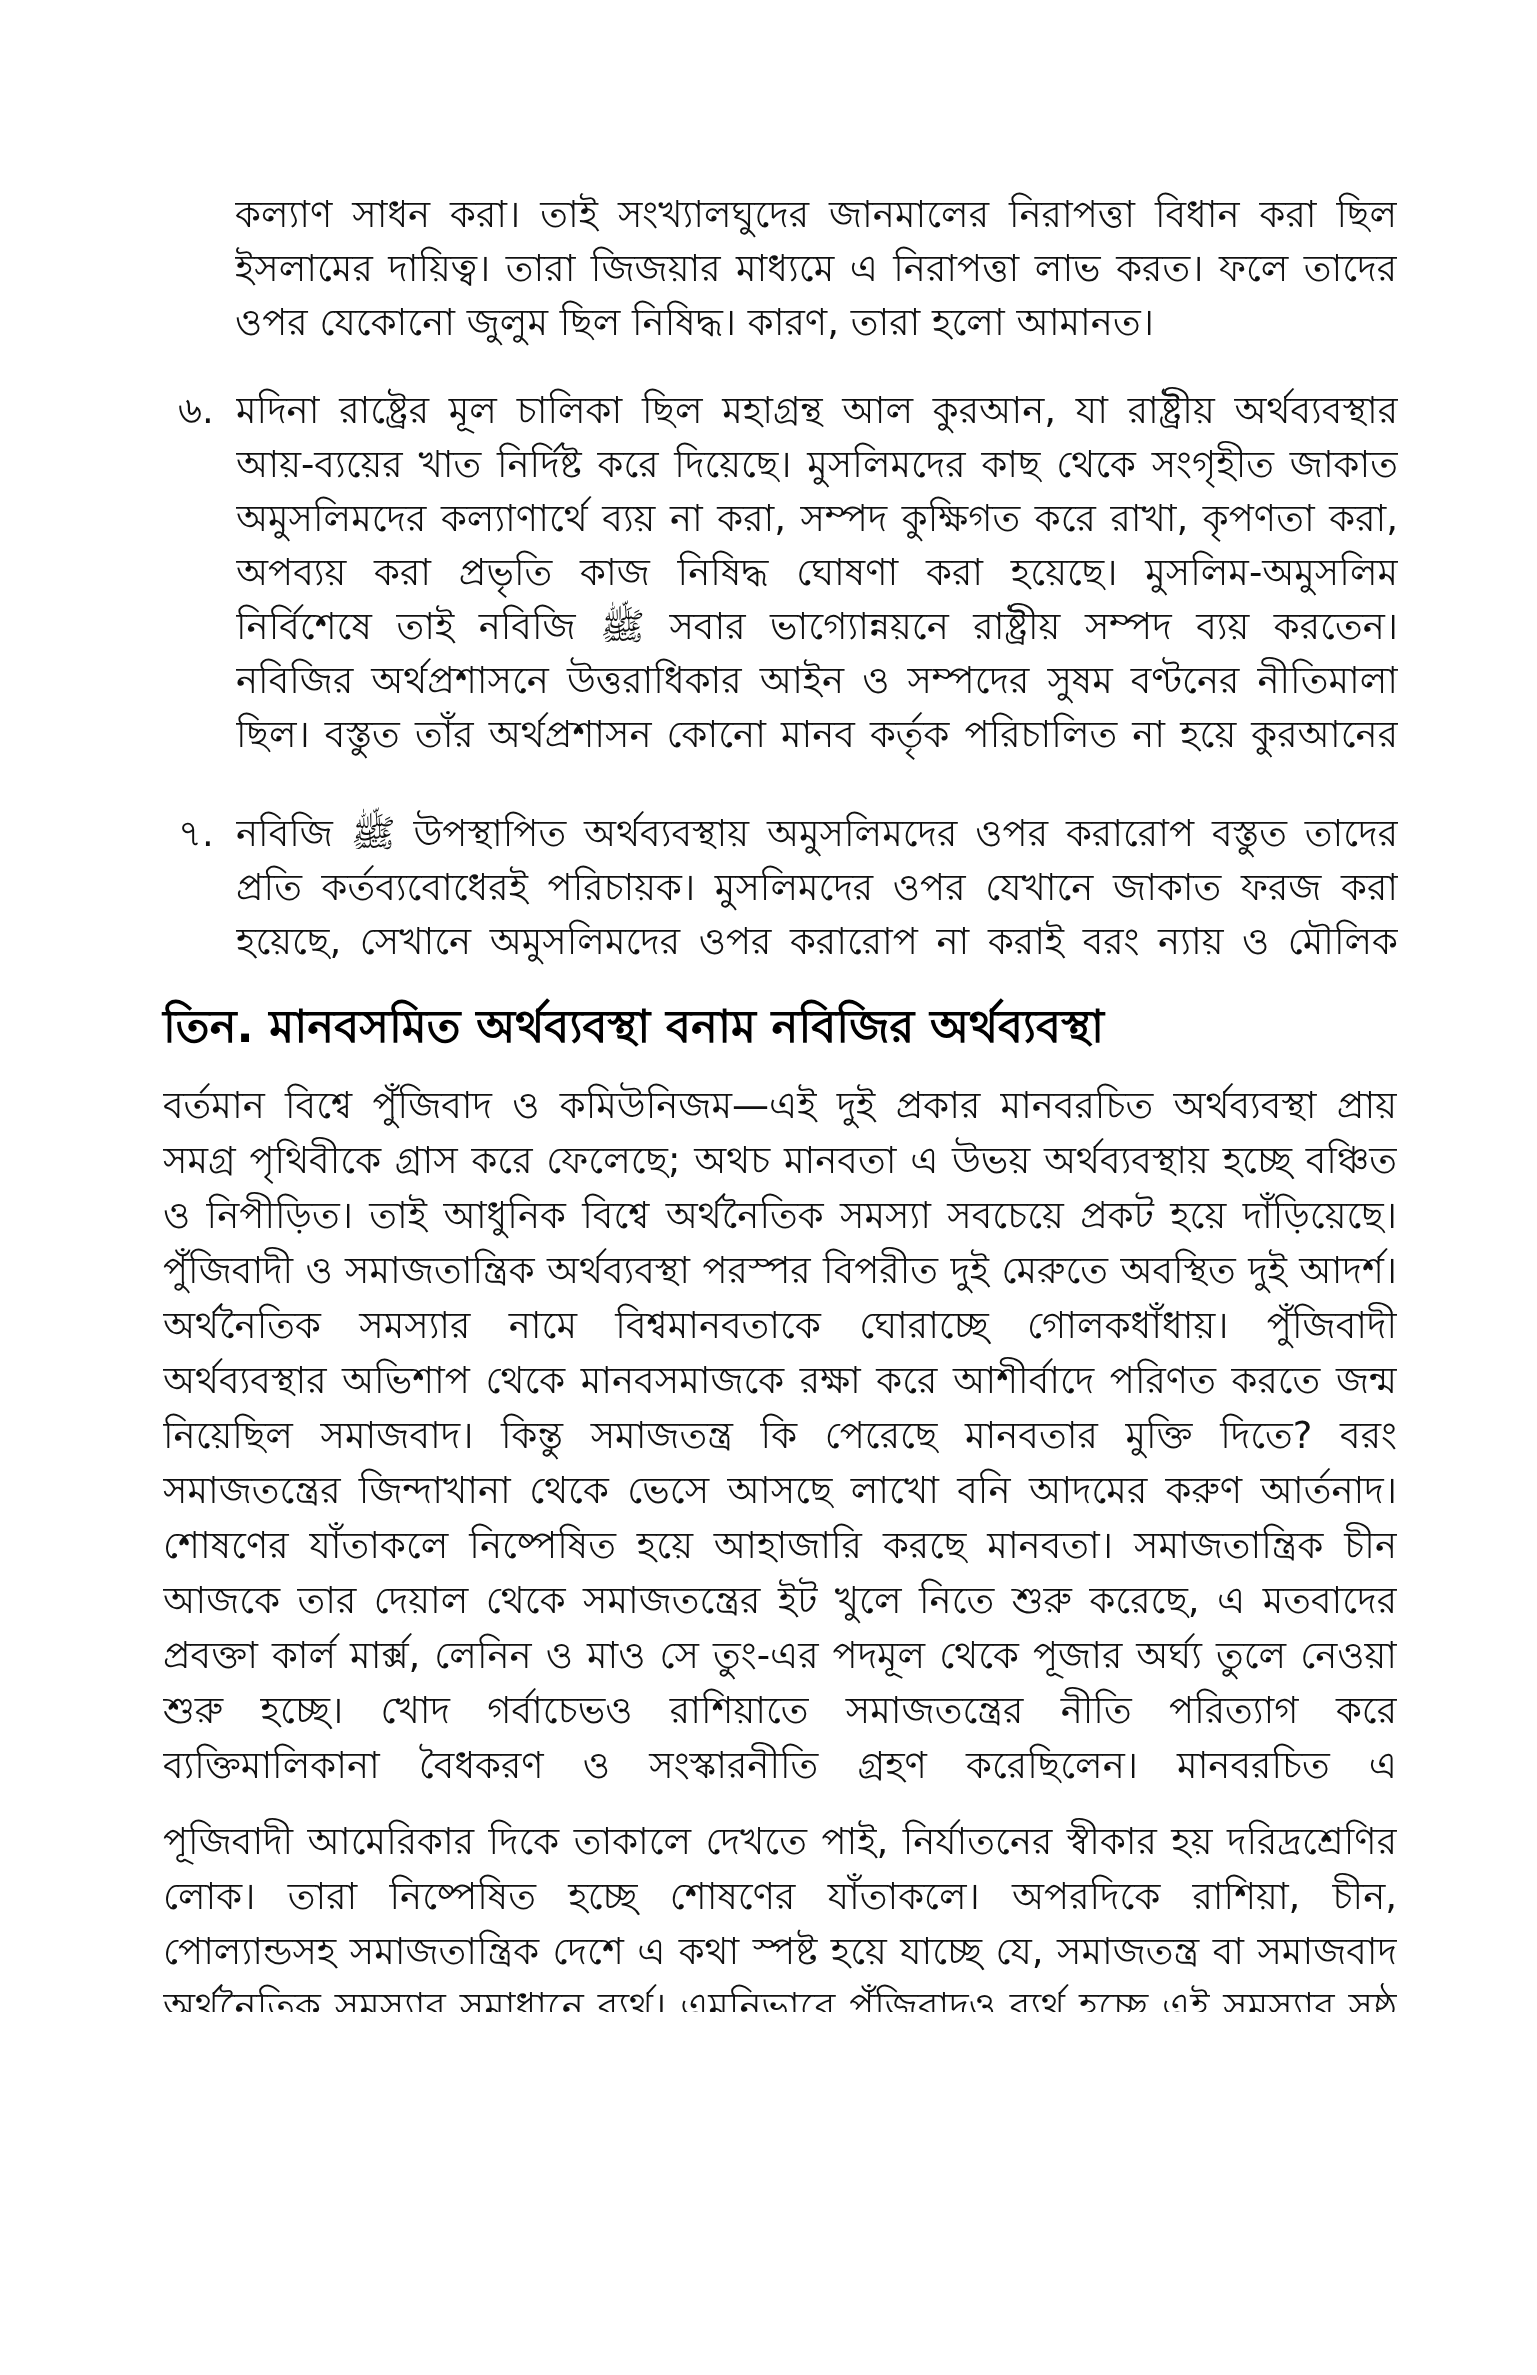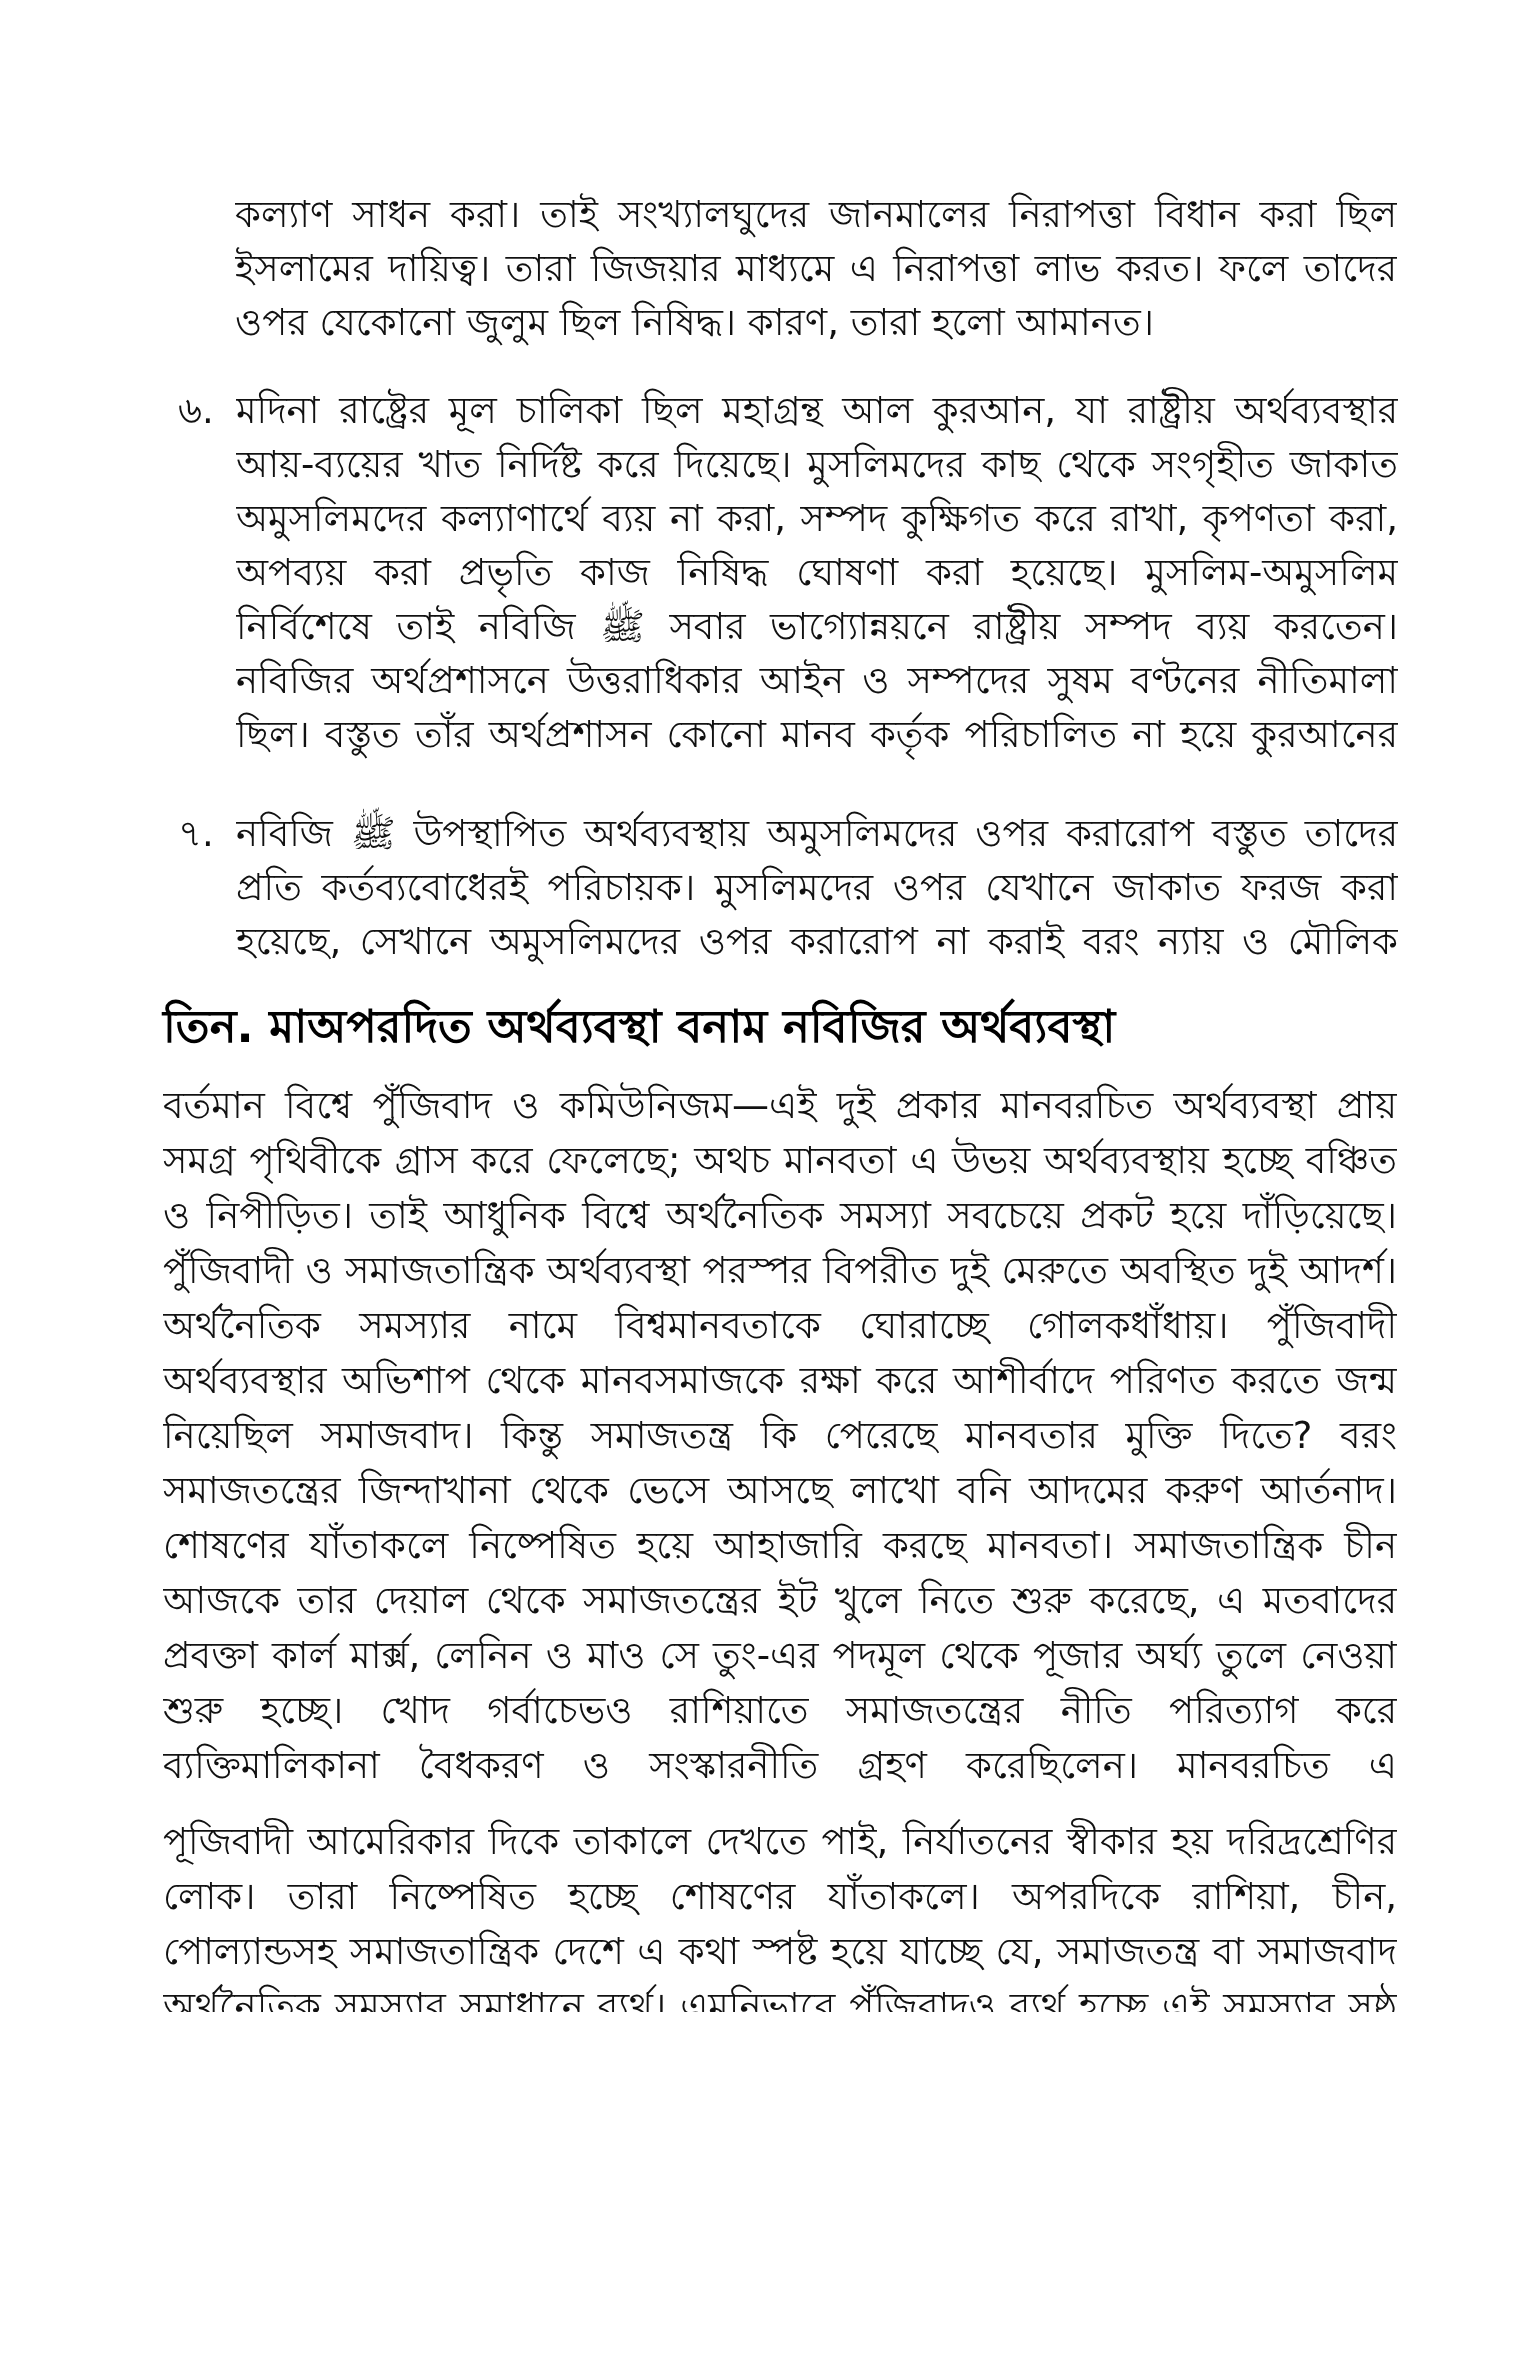--- a/index.html
+++ b/index.html
@@ -110,21 +110,21 @@
   <div class="list-item" id="item-6">
     <div class="marker">৬.</div>
     <div class="item-text">মদিনা রাষ্ট্রের মূল চালিকা ছিল মহাগ্রন্থ আল কুরআন, যা রাষ্ট্রীয় অর্থব্যবস্থার আয়-ব্যয়ের খাত নির্দিষ্ট করে দিয়েছে। মুসলিমদের কাছ থেকে সংগৃহীত জাকাত অমুসলিমদের কল্যাণার্থে ব্যয় না করা, সম্পদ কুক্ষিগত করে রাখা, কৃপণতা করা, অপব্যয় করা প্রভৃতি কাজ নিষিদ্ধ ঘোষণা করা হয়েছে। মুসলিম-অমুসলিম নির্বিশেষে তাই নবিজি ﷺ সবার ভাগ্যোন্নয়নে রাষ্ট্রীয় সম্পদ ব্যয় করতেন। নবিজির অর্থপ্রশাসনে উত্তরাধিকার আইন ও সম্পদের সুষম বণ্টনের নীতিমালা ছিল। বস্তুত তাঁর অর্থপ্রশাসন কোনো মানব কর্তৃক পরিচালিত না হয়ে কুরআনের নির্দেশানুসারে মানবতার কল্যাণে পরিচালিত ছিল।</div>
   </div>
 
   <div class="list-item" id="item-7">
     <div class="marker">৭.</div>
     <div class="item-text">নবিজি ﷺ উপস্থাপিত অর্থব্যবস্থায় অমুসলিমদের ওপর করারোপ বস্তুত তাদের প্রতি কর্তব্যবোধেরই পরিচায়ক। মুসলিমদের ওপর যেখানে জাকাত ফরজ করা হয়েছে, সেখানে অমুসলিমদের ওপর করারোপ না করাই বরং ন্যায় ও মৌলিক সমতার পরিপন্থি।</div>
   </div>
 
-  <h2 class="section-heading">তিন. মাঅপরদিত অর্থব্যবস্থা বনাম নবিজির অর্থব্যবস্থা</h2>
+  <h2 class="section-heading">তিন. মানবসমিত অর্থব্যবস্থা বনাম নবিজির অর্থব্যবস্থা</h2>
 
   <div class="body-text paragraph" id="para-1">বর্তমান বিশ্বে পুঁজিবাদ ও কমিউনিজম—এই দুই প্রকার মানবরচিত অর্থব্যবস্থা প্রায় সমগ্র পৃথিবীকে গ্রাস করে ফেলেছে; অথচ মানবতা এ উভয় অর্থব্যবস্থায় হচ্ছে বঞ্চিত ও নিপীড়িত। তাই আধুনিক বিশ্বে অর্থনৈতিক সমস্যা সবচেয়ে প্রকট হয়ে দাঁড়িয়েছে। পুঁজিবাদী ও সমাজতান্ত্রিক অর্থব্যবস্থা পরস্পর বিপরীত দুই মেরুতে অবস্থিত দুই আদর্শ। অর্থনৈতিক সমস্যার নামে বিশ্বমানবতাকে ঘোরাচ্ছে গোলকধাঁধায়। পুঁজিবাদী অর্থব্যবস্থার অভিশাপ থেকে মানবসমাজকে রক্ষা করে আশীর্বাদে পরিণত করতে জন্ম নিয়েছিল সমাজবাদ। কিন্তু সমাজতন্ত্র কি পেরেছে মানবতার মুক্তি দিতে? বরং সমাজতন্ত্রের জিন্দাখানা থেকে ভেসে আসছে লাখো বনি আদমের করুণ আর্তনাদ। শোষণের যাঁতাকলে নিষ্পেষিত হয়ে আহাজারি করছে মানবতা। সমাজতান্ত্রিক চীন আজকে তার দেয়াল থেকে সমাজতন্ত্রের ইট খুলে নিতে শুরু করেছে, এ মতবাদের প্রবক্তা কার্ল মার্ক্স, লেনিন ও মাও সে তুং-এর পদমূল থেকে পূজার অর্ঘ্য তুলে নেওয়া শুরু হচ্ছে। খোদ গর্বাচেভও রাশিয়াতে সমাজতন্ত্রের নীতি পরিত্যাগ করে ব্যক্তিমালিকানা বৈধকরণ ও সংস্কারনীতি গ্রহণ করেছিলেন। মানবরচিত এ পরস্পরবিরোধী দুটি সংবাদই শান্তি ও অর্থনৈতিক সমস্যার সমাধানে ব্যর্থ প্রমাণিত হচ্ছে।</div>
 
   <div class="body-text paragraph" id="para-2">পূজিবাদী আমেরিকার দিকে তাকালে দেখতে পাই, নির্যাতনের স্বীকার হয় দরিদ্রশ্রেণির লোক। তারা নিষ্পেষিত হচ্ছে শোষণের যাঁতাকলে। অপরদিকে রাশিয়া, চীন, পোল্যান্ডসহ সমাজতান্ত্রিক দেশে এ কথা স্পষ্ট হয়ে যাচ্ছে যে, সমাজতন্ত্র বা সমাজবাদ অর্থনৈতিক সমস্যার সমাধানে ব্যর্থ। এমনিভাবে পুঁজিবাদও ব্যর্থ হচ্ছে এই সমস্যার সুষ্ঠু সমাধান দিতে। তাই আজ এটা সর্বজনস্বীকৃত হয়ে উঠেছে যে, মানবরচিত পুঁজিবাদ বা সাম্যবাদ কোনোটিই মানুষকে সামঞ্জস্যপূর্ণ, ইনসাফভিত্তিক, মনুষ্যত্বের মর্যাদা দানকারী সুখ ও সমৃদ্ধিপূর্ণ অর্থব্যবস্থা দিতে ব্যর্থ; বরং ব্যাপারটিকে আরও জটিল থেকে</div>
 
   <div class="footer-pagebox" id="footer-box" style="background: #6d28d9;">
     <span class="footer-pagenum">১৬</span>
   </div>
   <div class="footer-text" id="footer-text" style="color: rgb(109, 110, 113);">কালান্তর। সংখ্যা-৬। ইসলামি অর্থনীতি</div>
 

